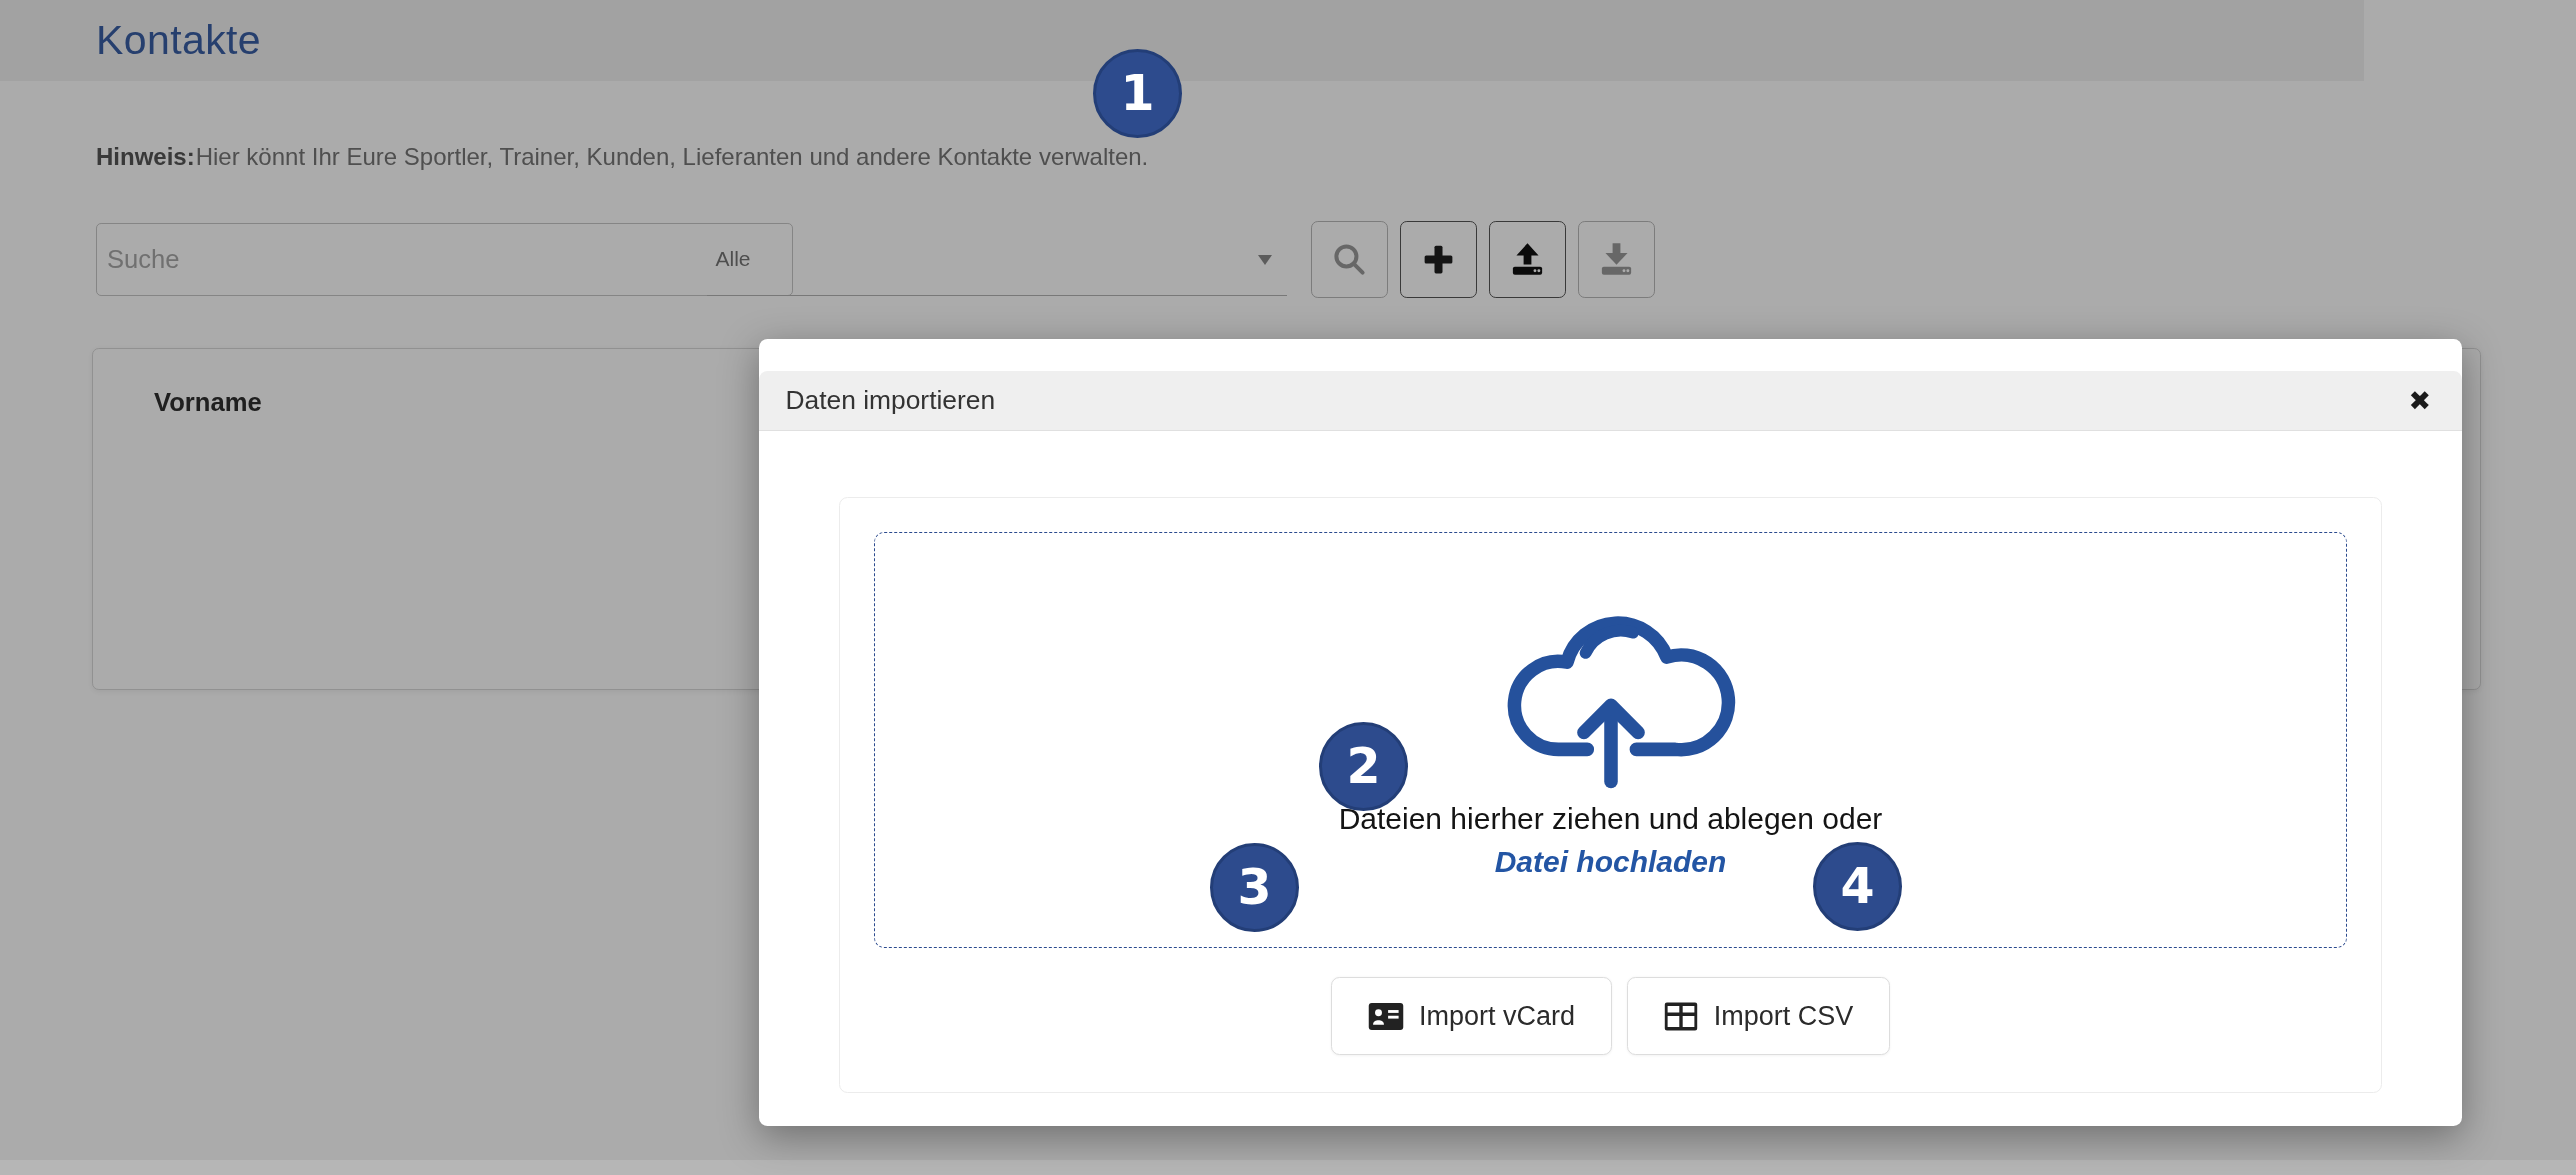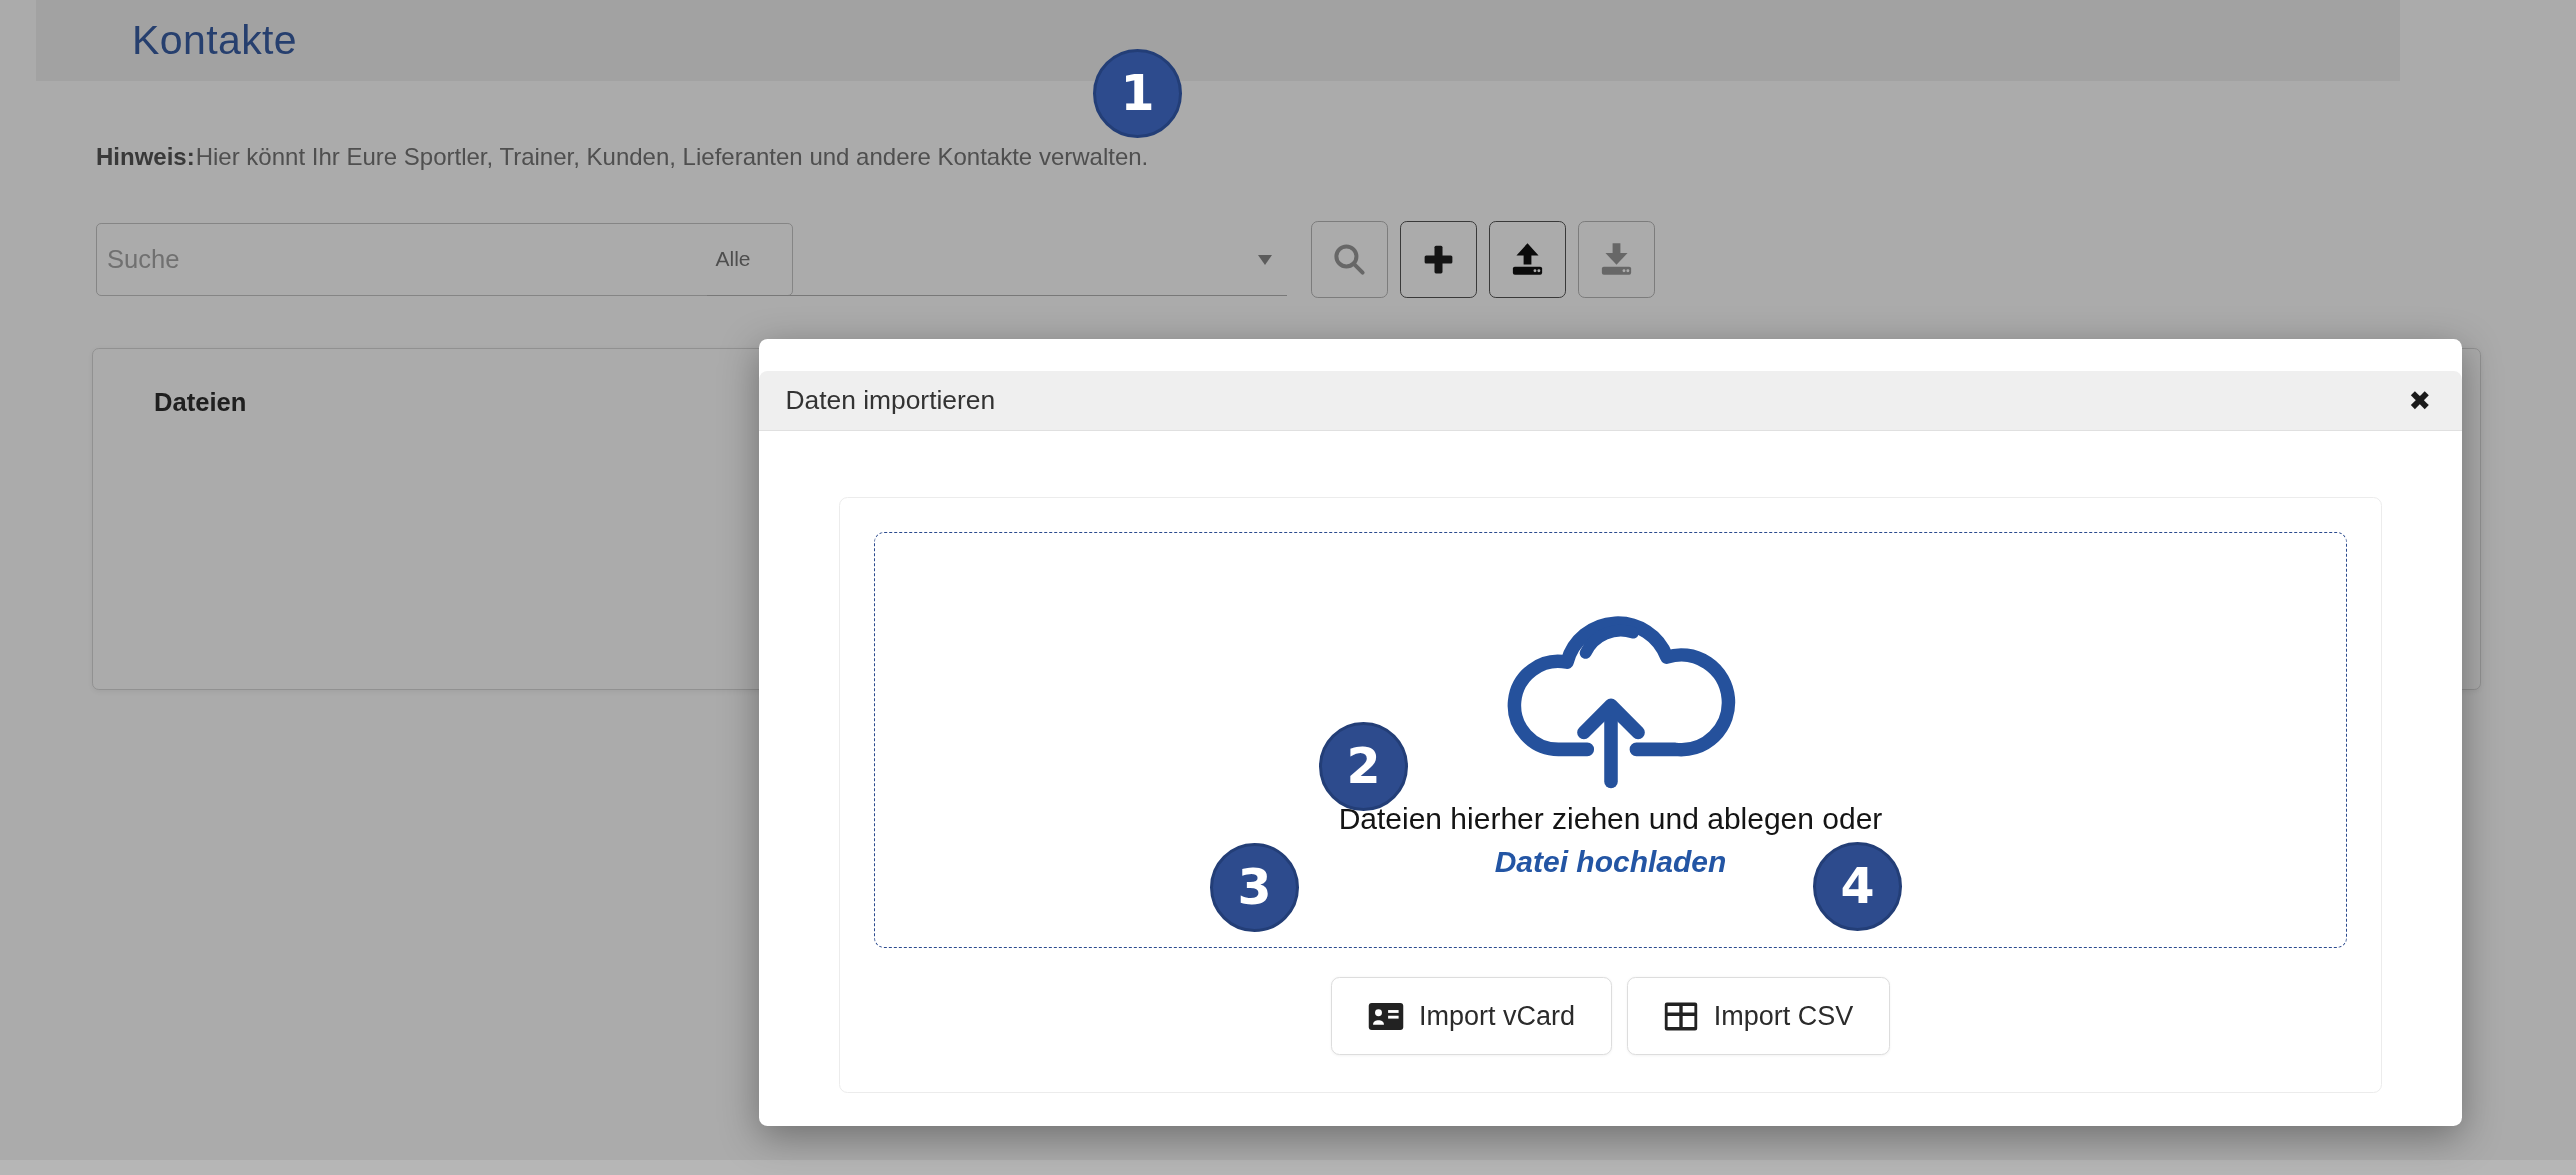--- a/index.html
+++ b/index.html
@@ -8,21 +8,21 @@
     font-family: "Liberation Sans", "DejaVu Sans", sans-serif;
     background:#ffffff;
     position:relative;
     overflow:hidden;
   }
 
   
   .topbar {
     position:absolute; left:0; top:0; width:2364px; height:81px;
     background:#f2f2f2;
-    display:flex; align-items:center;margin-left:36px;
+    display:flex; align-items:center;
   }
   .page-title {
     margin-left:96px; font-size:41px; color:#3a5fa5; font-weight:400; letter-spacing:0.4px;
   }
   .hint {
     position:absolute; left:96px; top:143px; font-size:24px; color:#767676;
   }
   .hint b { color:#555555; font-weight:bold; margin-right:1px; }
 
   .search-input {
@@ -170,21 +170,21 @@
   <svg width="39" height="39" viewBox="0 0 24 24" fill="#9a9a9a">
     <rect x="9.6" y="2" width="4.8" height="6.5"></rect>
     <polygon points="5.2,8 18.8,8 12,15.2"></polygon>
     <rect x="3" y="16.4" width="18" height="5" rx="1.2"></rect>
     <circle cx="16.6" cy="18.9" r="0.9" fill="#ffffff"></circle>
     <circle cx="19" cy="18.9" r="0.9" fill="#ffffff"></circle>
   </svg>
 </div>
 
 <div class="table-card">
-  <div class="col-header">Dateien</div>
+  <div class="col-header">Vorname</div>
 </div>
 
 <div class="footer-strip"></div>
 
 <div class="overlay"></div>
 
 <div class="modal">
   <div class="modal-header">
     <div class="modal-title">Daten importieren</div>
     <div class="modal-close">✖</div>

